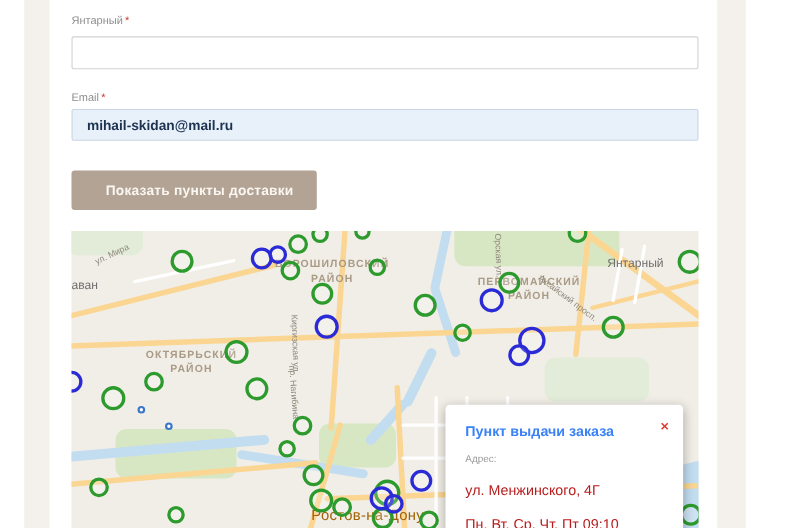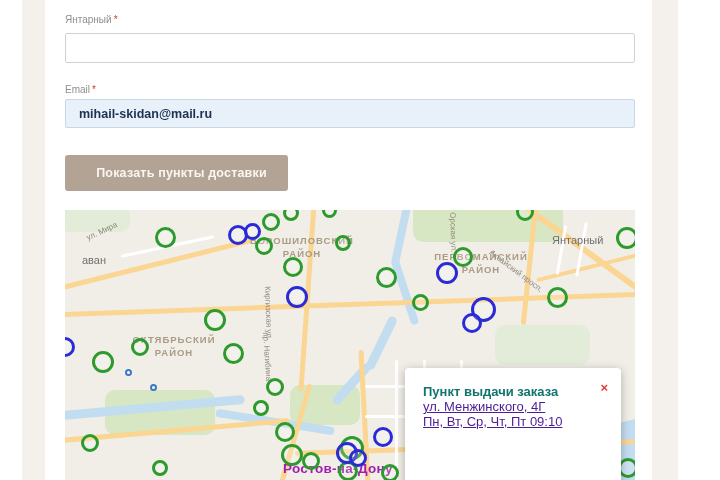--- a/index.html
+++ b/index.html
@@ -23,32 +23,32 @@
   #map{position:absolute;left:65px;top:210px;width:570px;height:270px;background:#f1eee7;overflow:hidden;}
   .park{position:absolute;background:#d8e7c3;border-radius:10px;z-index:0;}
   .park.lt{background:#e3ecd9;}
   .water{position:absolute;background:#c2dcf0;border-radius:10px;z-index:0;}
   .road{position:absolute;background:#fbd592;border-radius:3px;z-index:0;}
   .roadw{position:absolute;background:#ffffff;border-radius:2px;z-index:0;}
   .district{position:absolute;color:rgba(164,150,128,.95);font-size:9.5px;font-weight:bold;
        letter-spacing:1px;text-align:center;white-space:pre-line;line-height:13px;z-index:1;width:130px;}
   .place{position:absolute;color:#6f6f6f;font-size:11px;z-index:1;}
   .street{position:absolute;color:#8f897d;font-size:8px;white-space:nowrap;transform-origin:0 0;z-index:1;}
-  .city{position:absolute;color:#a21caf;font-size:13.5px;font-weight:bold;letter-spacing:.3px;z-index:1;text-align:right;}
+  .city{position:absolute;color:#a16207;font-size:13.5px;font-weight:normal;letter-spacing:.3px;z-index:1;text-align:right;}
   .marker{position:absolute;border-radius:50%;box-sizing:border-box;background:rgba(255,255,255,.18);z-index:2;cursor:pointer;}
   .stop{position:absolute;width:7px;height:7px;border-radius:50%;background:#fff;border:2px solid #3c78c8;box-sizing:border-box;z-index:1;}
 
   #popup{position:absolute;left:340px;top:158px;width:216px;height:150px;background:#fff;
        border-radius:4px;box-shadow:0 2px 10px rgba(0,0,0,.28);padding:16px 16px 0 18px;
        box-sizing:border-box;z-index:5;}
-  .pp-title{font-size:13px;font-weight:bold;color:#0f766e;padding-right:18px;}
+  .pp-title{font-size:13px;font-weight:bold;color:#3b82f6;padding-right:18px;}
   .pp-close{position:absolute;top:13px;right:13px;color:#e03a30;font-weight:bold;font-size:13px;
        line-height:13px;cursor:pointer;}
   .pp-label{font-size:9px;color:#9a9a9a;margin-top:13px;}
-  .pp-value{font-size:13px;color:#4c1d95;margin-top:0;text-decoration:underline;}
+  .pp-value{font-size:13px;color:#b91c1c;margin-top:16px;}
 </style>
 </head>
 <body>
 
 <div class="bg-strip"></div>
 <div class="card"></div>
 
 <div class="field-label" style="top:14px"><span>Янтарный</span><span class="req">*</span></div>
 <input id="phone-input" class="txt-input" type="text" value="" style="">
 
@@ -91,24 +91,24 @@
   <div class="roadw" style="left:495px;top:15px;width:3px;height:50px;transform:rotate(10deg)"></div>
   <div class="roadw" style="left:515px;top:12px;width:3px;height:55px;transform:rotate(10deg)"></div>
   <div class="roadw" style="left:55px;top:35px;width:95px;height:3px;transform:rotate(-12deg)"></div>
 
   <div class="city" style="left:218px;top:251px">Ростов-на-Дону</div>
 
   <div class="district" style="left: 172px; top: 24px;">ВОРОШИЛОВСКИЙ
 РАЙОН</div>
     <div class="district" style="left: 351px; top: 40px;">ПЕРВОМАЙСКИЙ
 РАЙОН</div>
-    <div class="district" style="left: 44px; top: 123px;">ОКТЯБРЬСКИЙ
+    <div class="district" style="left: 44px; top: 106px;">ОКТЯБРЬСКИЙ
 РАЙОН</div>
     <div class="place" style="left: 487px; top: 24px;">Янтарный</div>
-    <div class="place" style="left: 17px; top: 44px;">аван</div>
+    <div class="place" style="left: 0px; top: 44px;">аван</div>
     <div class="street" style="left: 20px; top: 24px; transform: rotate(-25deg);">ул. Мира</div>
     <div class="street" style="left: 392px; top: 2px; transform: rotate(88deg);">Орская ул.</div>
     <div class="street" style="left: 207px; top: 76px; transform: rotate(88deg);">Киргизская ул.</div>
     <div class="street" style="left: 205px; top: 122px; transform: rotate(86deg);">пр. Нагибина</div>
     <div class="street" style="left: 428px; top: 38px; transform: rotate(37deg);">Аксайский просп.</div>
     <div class="stop" style="left: 60px; top: 159px;"></div>
     <div class="stop" style="left: 85px; top: 174px;"></div>
     <div class="marker" style="left: 89.5px; top: 16.5px; width: 21px; height: 21px; border: 3px solid rgb(44, 154, 44);"></div>
     <div class="marker" style="left: 197px; top: 3px; width: 18px; height: 18px; border: 3px solid rgb(44, 154, 44);"></div>
     <div class="marker" style="left: 218px; top: -5px; width: 16px; height: 16px; border: 3px solid rgb(44, 154, 44);"></div>
@@ -143,16 +143,17 @@
     <div class="marker" style="left: 371px; top: 52px; width: 22px; height: 22px; border: 3px solid rgb(42, 42, 214);"></div>
     <div class="marker" style="left: 405.5px; top: 86.5px; width: 25px; height: 25px; border: 3px solid rgb(42, 42, 214);"></div>
     <div class="marker" style="left: 397px; top: 103px; width: 20px; height: 20px; border: 3px solid rgb(42, 42, 214);"></div>
     <div class="marker" style="left: -10px; top: 127px; width: 20px; height: 20px; border: 3px solid rgb(42, 42, 214);"></div>
     <div class="marker" style="left: 271px; top: 232px; width: 22px; height: 22px; border: 3px solid rgb(42, 42, 214);"></div>
     <div class="marker" style="left: 284px; top: 239px; width: 18px; height: 18px; border: 3px solid rgb(42, 42, 214);"></div>
     <div class="marker" style="left: 308px; top: 217px; width: 20px; height: 20px; border: 3px solid rgb(42, 42, 214);"></div>
     <div id="popup">
     <div class="pp-title">Пункт выдачи заказа</div>
     <div class="pp-close">×</div>
+    <div class="pp-label">Адрес:</div>
     <div class="pp-value">ул. Менжинского, 4Г</div>
     <div class="pp-value">Пн, Вт, Ср, Чт, Пт 09:10</div>
   </div>
 </div>
 
 </body></html>

